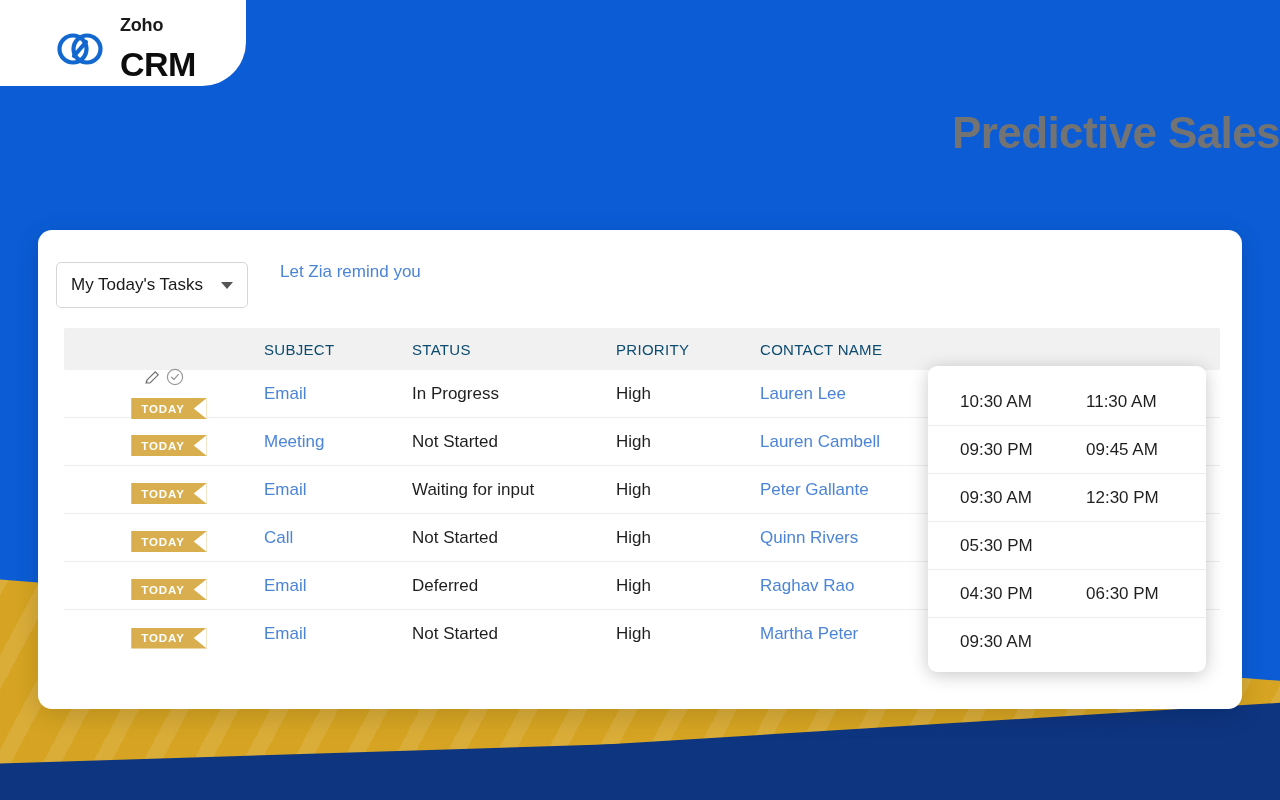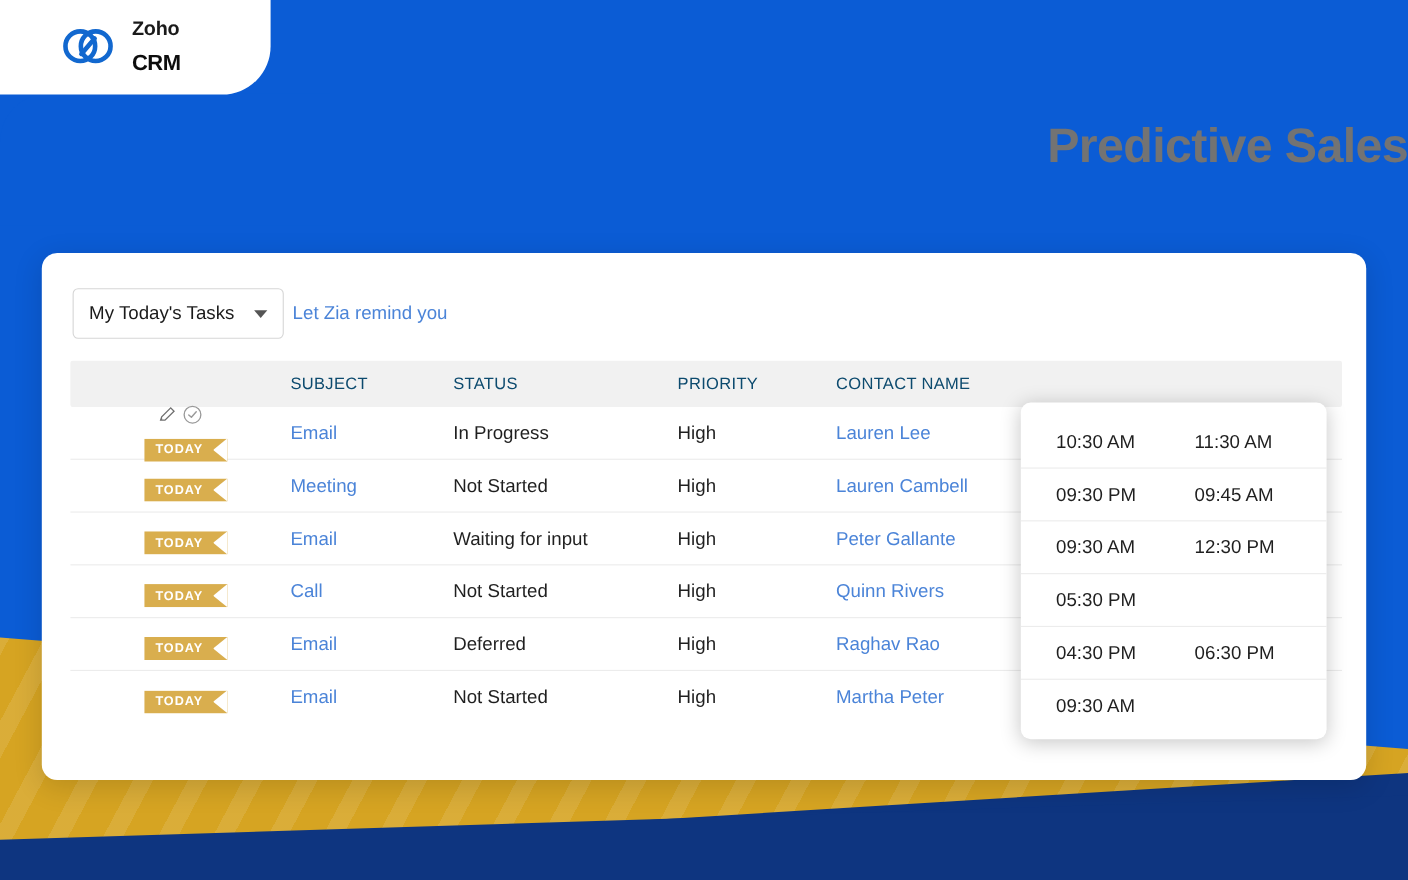--- a/index.html
+++ b/index.html
@@ -105,21 +105,21 @@
   .logo-text { line-height: 1; }
   .logo-zoho {
     font-size: 18px;
     font-weight: 600;
     color: #1a1a1a;
     letter-spacing: -0.2px;
     display: block;
     margin-bottom: 13px;
   }
   .logo-crm {
-    font-size: 20px;
+    font-size: 34px;
     font-weight: 700;
     color: #0d0d0d;
     letter-spacing: -0.5px;
     display: block;
   }
 
   
   .page-title {
     position: absolute;
     left: 0; top: 108px;
@@ -140,24 +140,23 @@
     background: #ffffff;
     border-radius: 14px;
     box-shadow: 0 6px 26px rgba(0,0,0,0.14);
     z-index: 10;
     overflow: visible;
   }
 
   
   .toolbar {
     position: absolute;
-    left: 28px; top: 32px;
-    display: flex;
-    align-items: center;
-    gap: 8px;
+    left: 18px; top: 32px;
+    display: flex;
+    gap: 32px;
   }
   .dropdown {
     display: flex;
     align-items: center;
     justify-content: space-between;
     width: 192px; height: 46px;
     padding: 0 14px;
     border: 1px solid #d6d6d6;
     border-radius: 5px;
     background: #ffffff;

